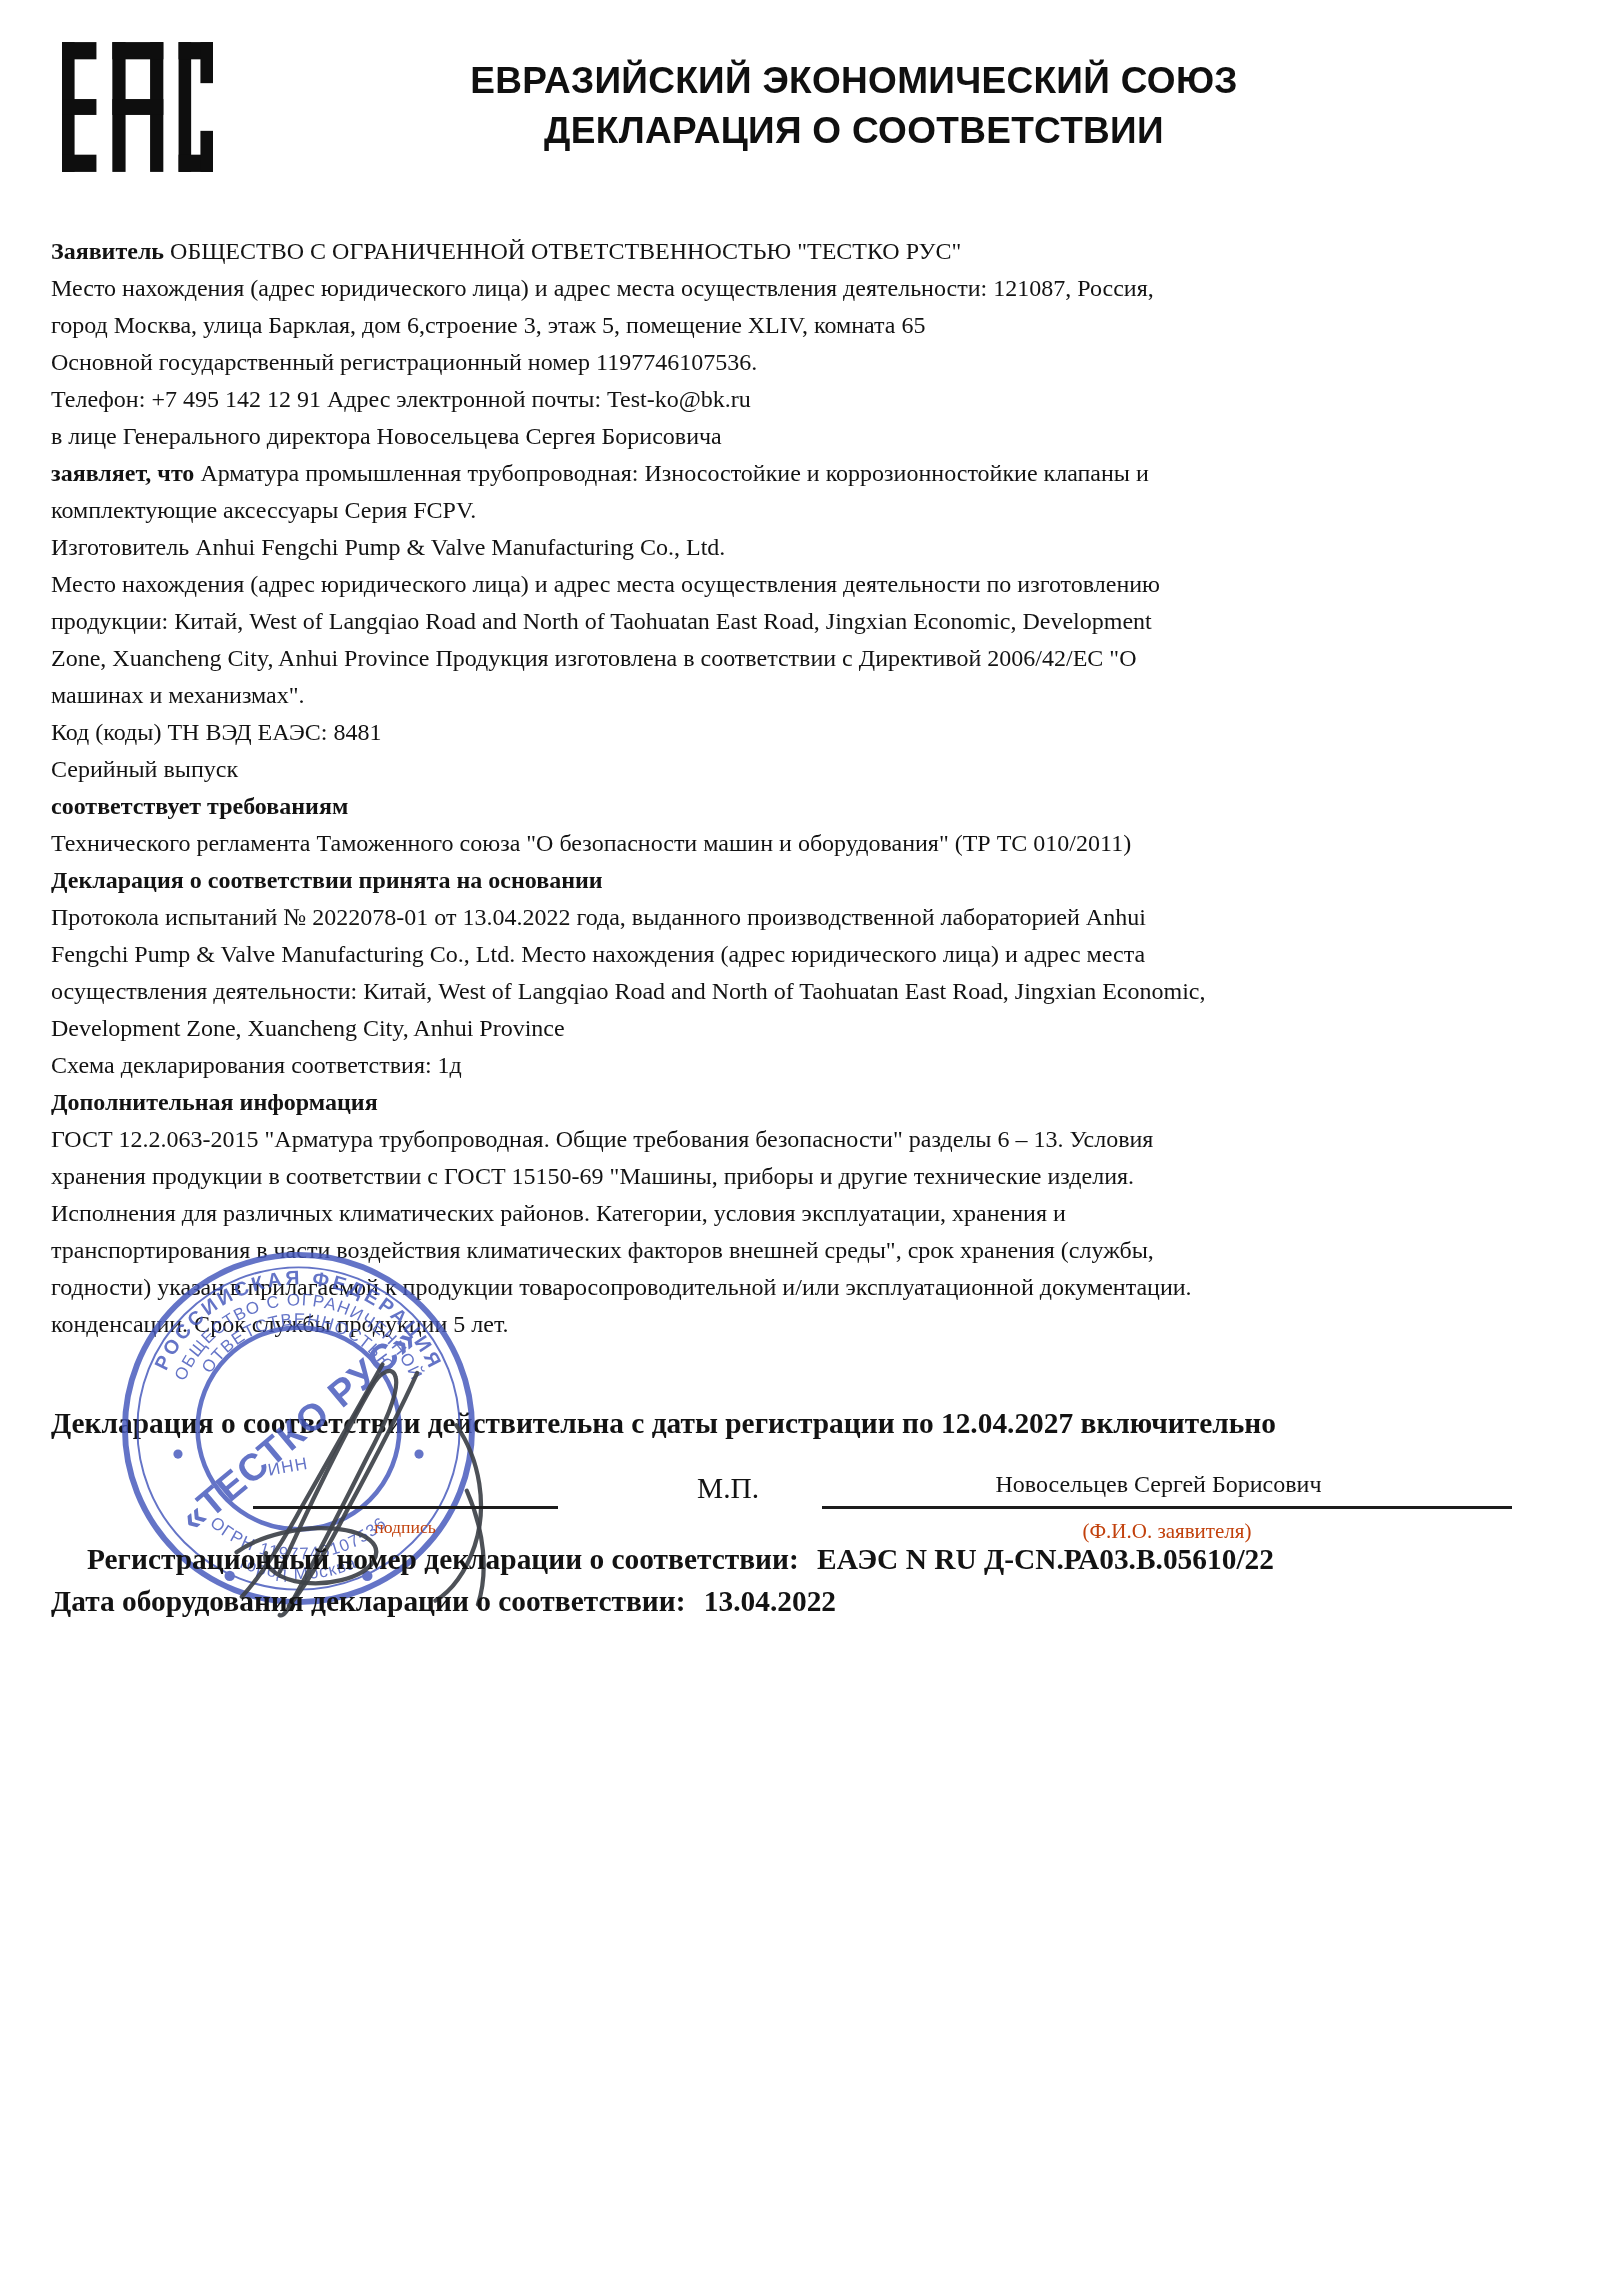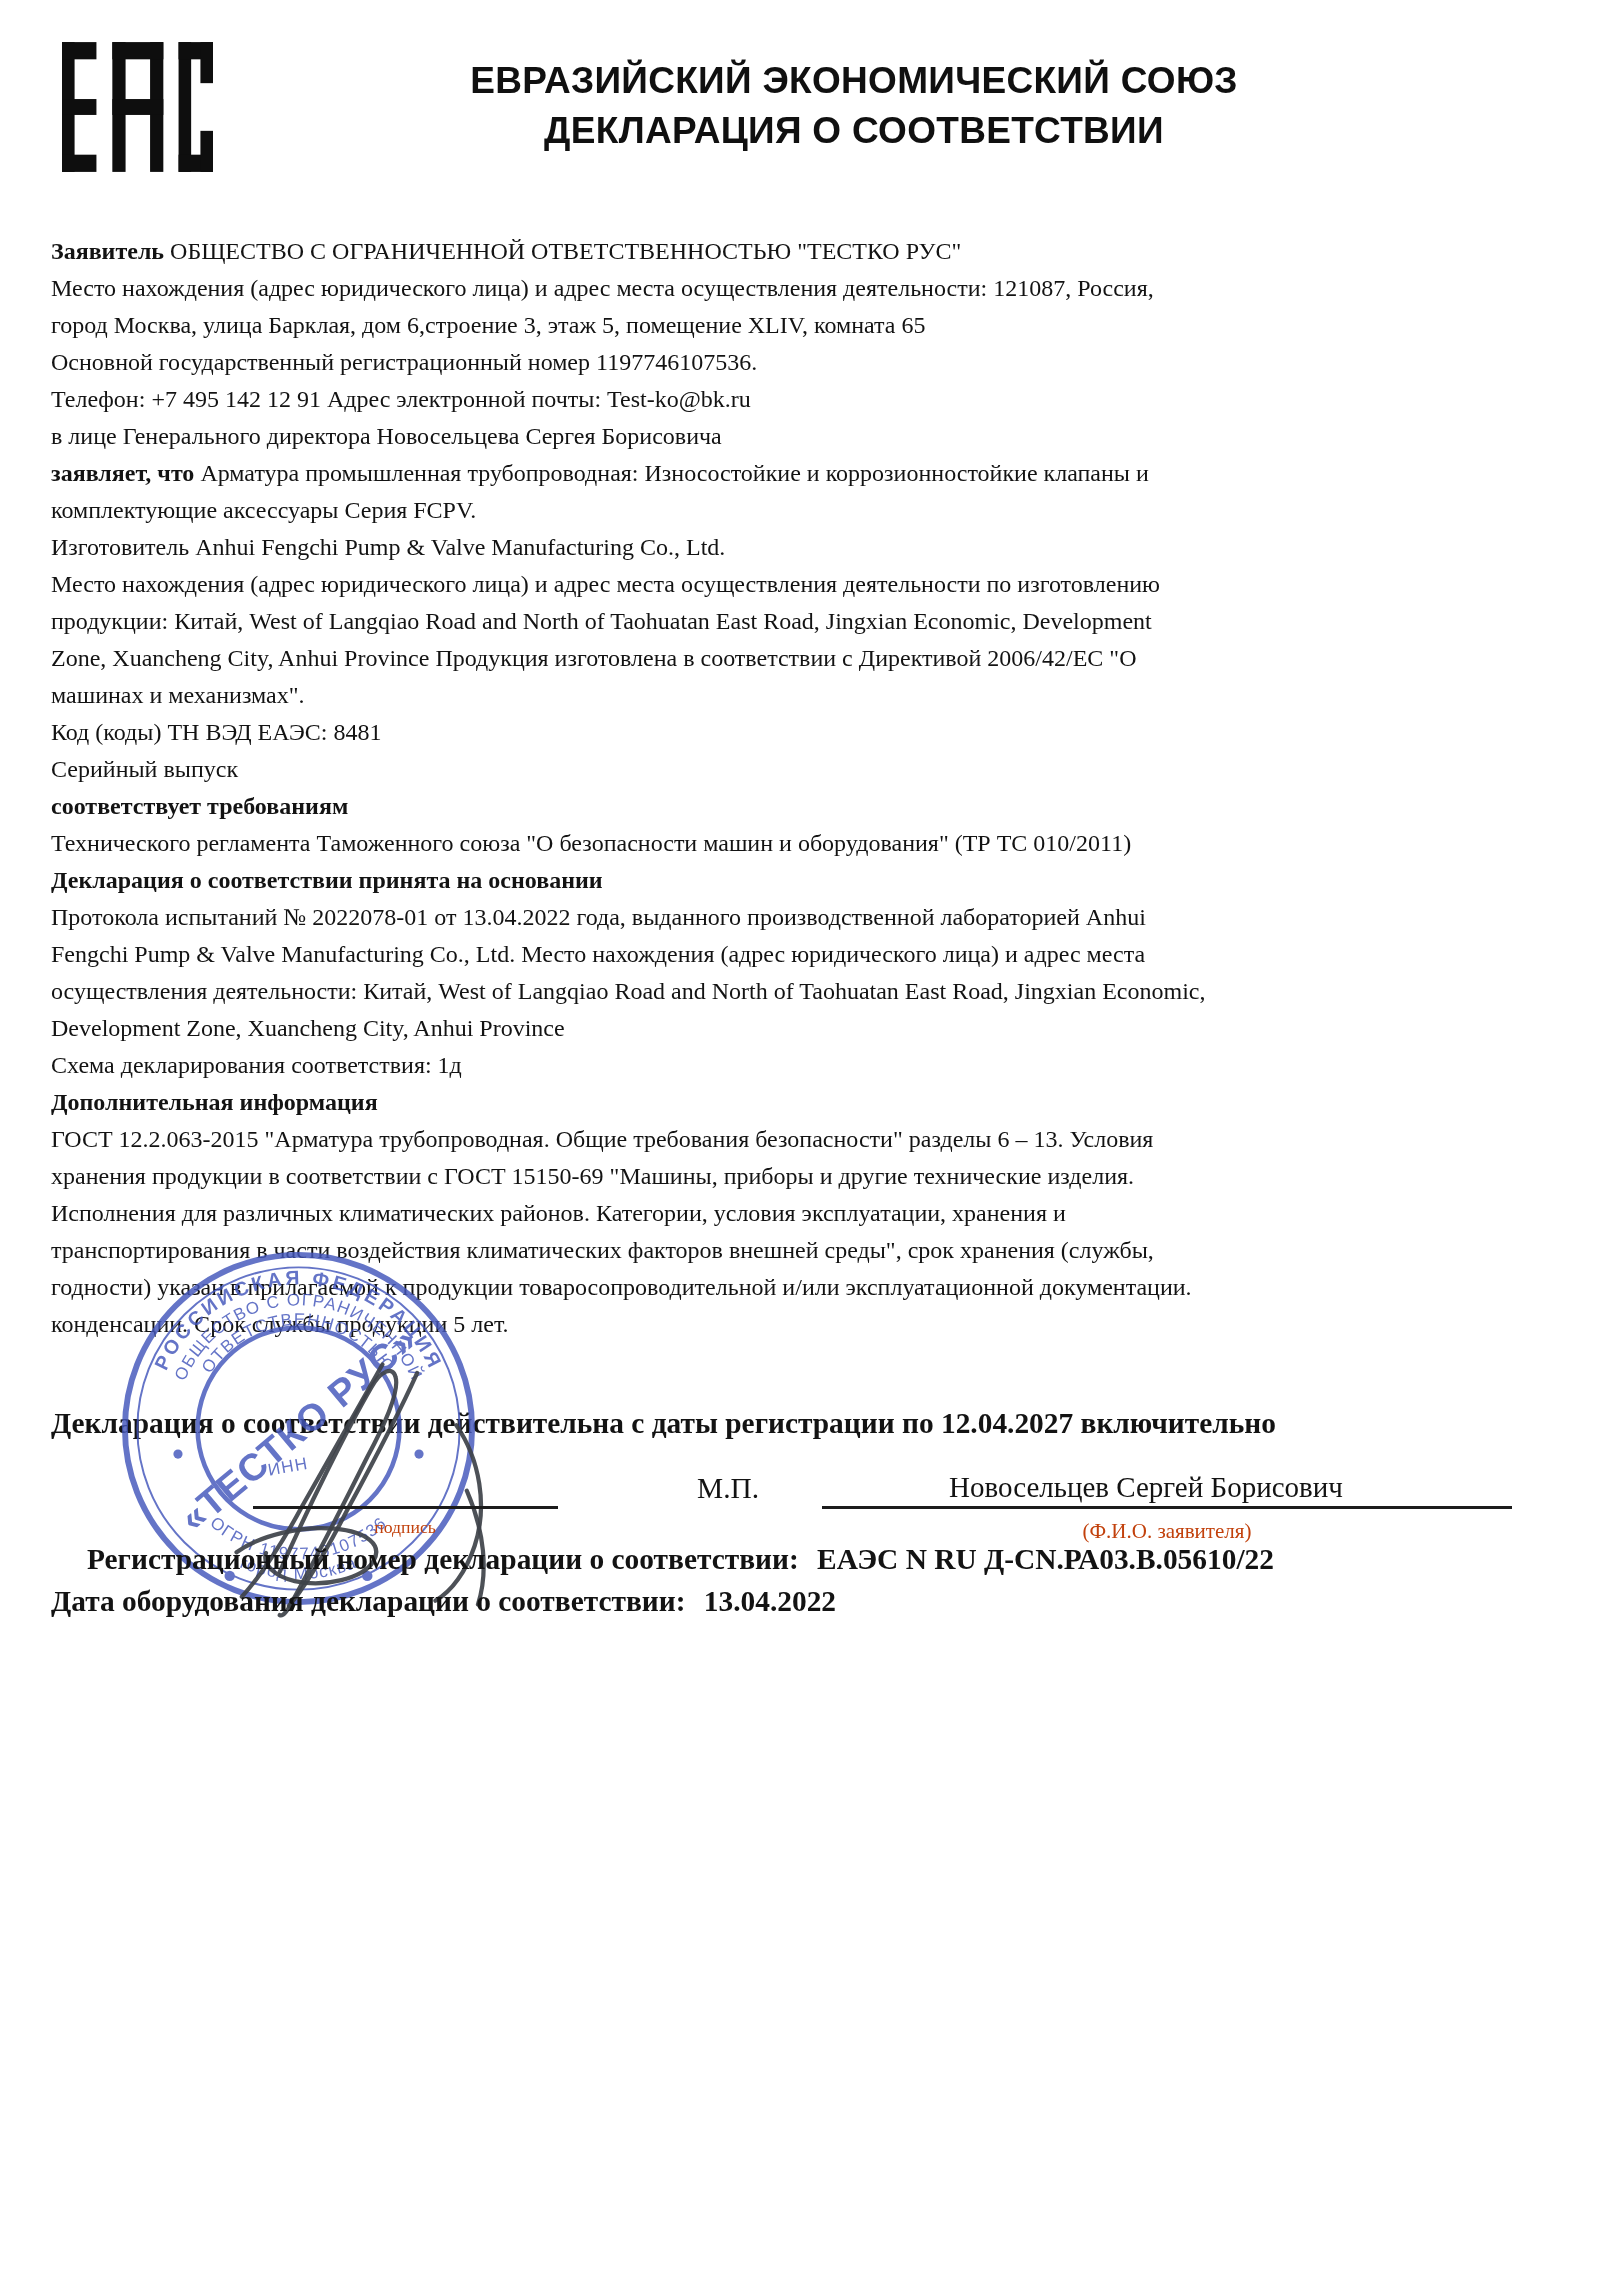--- a/index.html
+++ b/index.html
@@ -11,22 +11,22 @@
   .eac-logo rect{fill:#0e0e0e;}
   .title{position:absolute;left:222px;top:56px;width:1264px;text-align:center;
          font-family:"Liberation Sans",sans-serif;font-weight:bold;font-size:37px;
          line-height:50px;color:#101010;letter-spacing:0.3px;}
   
   .body-lines{position:absolute;left:51px;top:233px;width:1531px;font-size:24px;}
   .bline{height:37px;line-height:37px;white-space:nowrap;}
   .validity{position:absolute;left:51px;top:1407px;font-size:29.4px;font-weight:bold;white-space:nowrap;}
   
   .mp{position:absolute;left:697px;top:1472px;font-size:29.4px;}
-  .applicant-name{position:absolute;left:949px;top:1471px;width:419px;text-align:left;
-                  font-size:29px;white-space:nowrap;}
+  .applicant-name{position:absolute;left:949px;top:1471px;width:419px;text-align:center;
+                  font-size:24px;white-space:nowrap;}
   .sig-line{position:absolute;height:2.6px;background:#1c1c1c;top:1506px;}
   .sig-line.left{left:253px;width:305px;}
   .sig-line.right{left:822px;width:690px;}
   .caption{position:absolute;text-align:center;color:#c2410c;}
   .sig-caption{left:307px;top:1517px;width:196px;font-size:17.7px;}
   .name-caption{left:1036px;top:1519px;width:262px;font-size:21px;}
   
   .reg-line{position:absolute;left:51px;font-size:29.4px;font-weight:bold;white-space:nowrap;}
   .reg-number{top:1543px;margin-left:36px;}
   .reg-date{top:1585px;}

